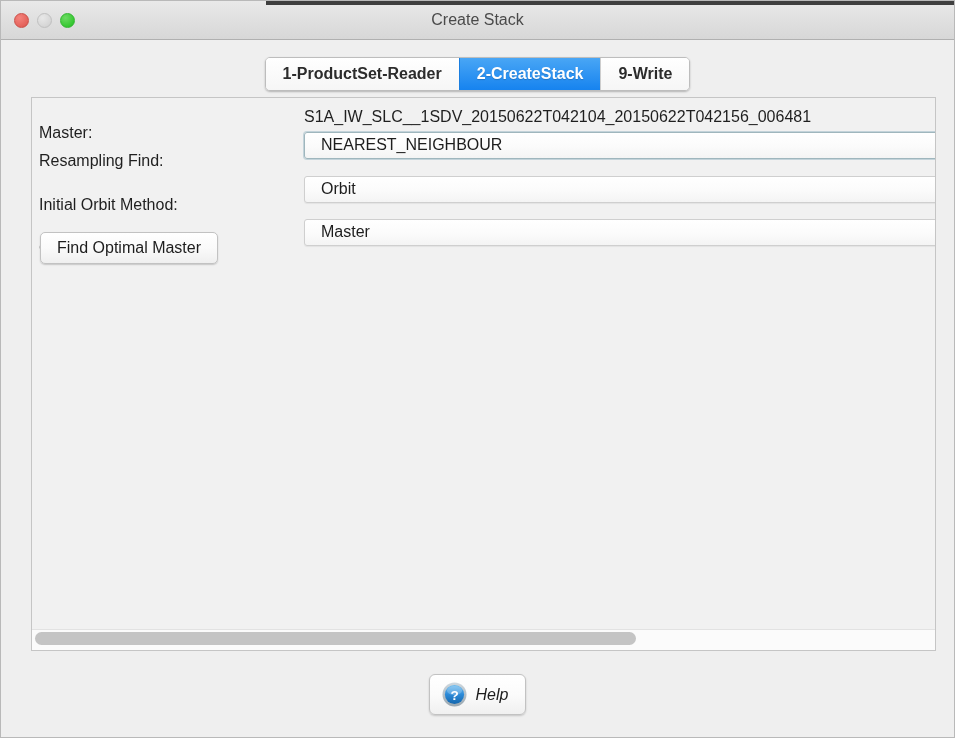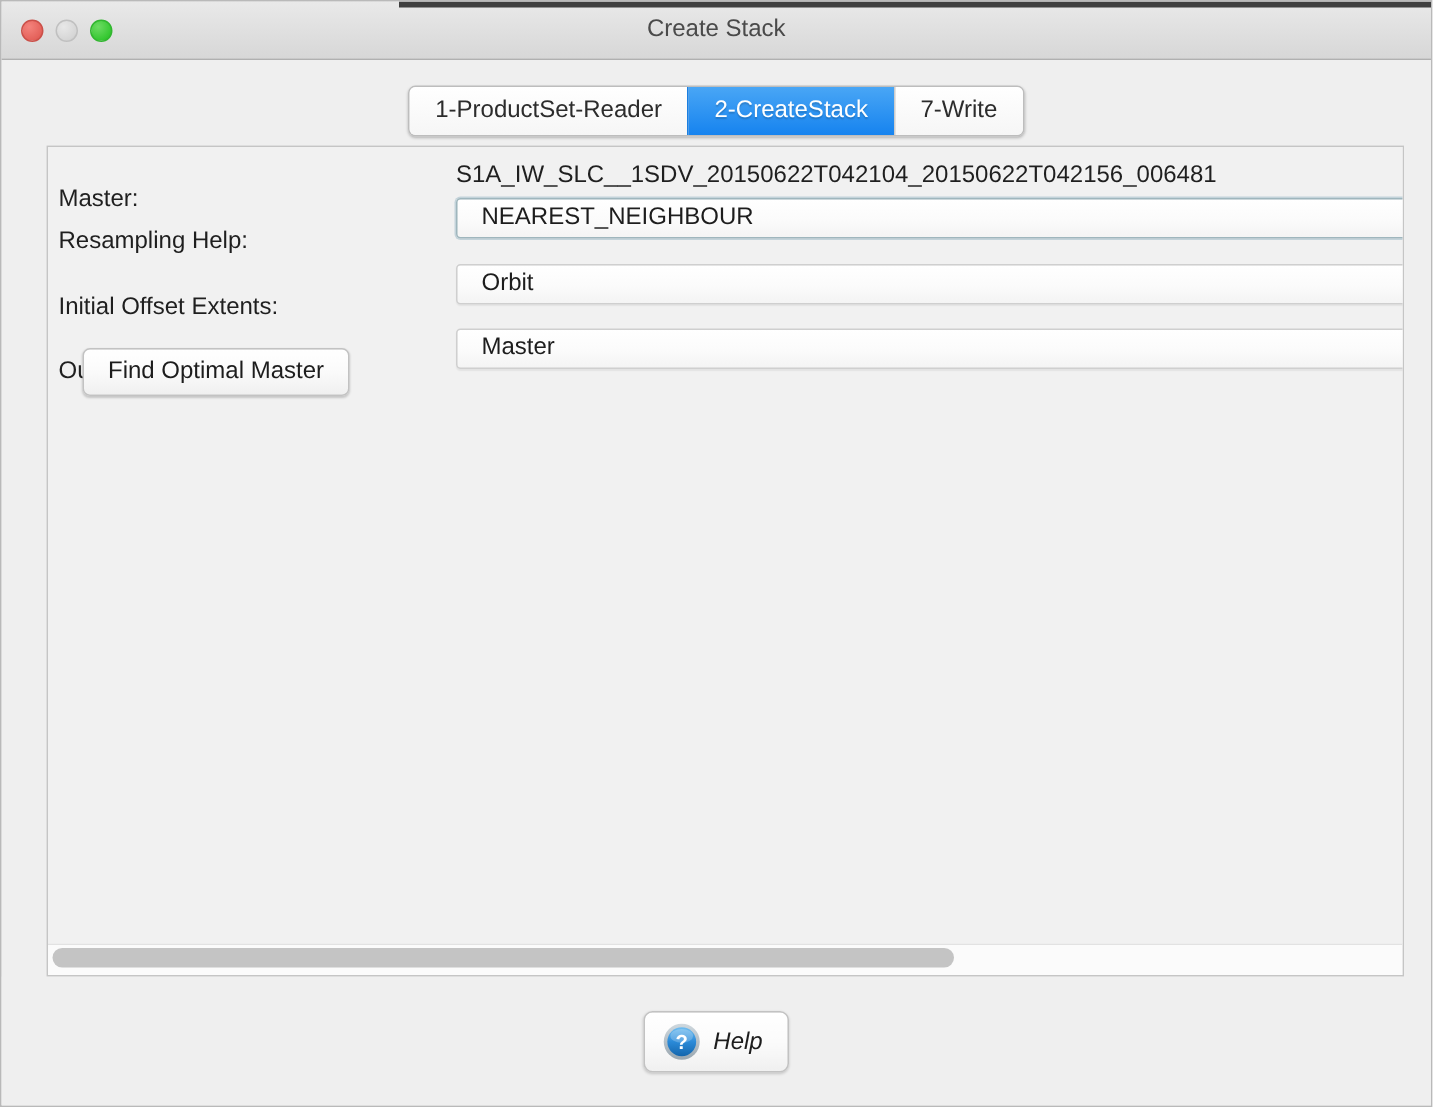--- a/index.html
+++ b/index.html
@@ -93,20 +93,21 @@
   }
 
   
   .tabstrip {
     flex: 0 0 auto;
     display: flex;
     justify-content: center;
     align-items: flex-end;
     padding-top: 17px;
     padding-bottom: 0;
+    font-weight: bold;
   }
   .tabs {
     display: flex;
     border-radius: 5px;
     overflow: hidden;
     box-shadow: 0 1px 2px rgba(0,0,0,0.25);
     border: 1px solid #bdbdbd;
   }
   .tab {
     padding: 6px 17px 7px;
@@ -218,21 +219,21 @@
   }
   .combo-text {
     flex: 1 1 auto;
     overflow: hidden;
     white-space: nowrap;
   }
 
   .btn-row {
     position: absolute;
     top: 134px;
-    left: 23px;
+    left: 8px;
   }
   .push-button {
     font-family: "Liberation Sans", sans-serif;
     font-size: 16px;
     color: #1d1d1d;
     background: linear-gradient(to bottom, #ffffff 0%, #fafafa 50%, #efefef 100%);
     border: 1px solid #c2c2c2;
     border-radius: 5px;
     padding: 5px 16px 6px;
     box-shadow: 0 1px 1.5px rgba(0,0,0,0.18);
@@ -313,44 +314,44 @@
     </div>
     <div class="window-title">Create Stack</div>
   </div>
 
   <div class="content">
 
     <div class="tabstrip">
       <div class="tabs">
         <div class="tab">1-ProductSet-Reader</div>
         <div class="tab active">2-CreateStack</div>
-        <div class="tab">7-Write</div>
+        <div class="tab">9-Write</div>
       </div>
     </div>
 
     <div class="panel-wrap">
       <div class="panel">
 
         <div class="panel-inner">
           <div class="form">
 
             <div class="row master-row" style="top:5px;">
               <div class="row-label">Master:</div>
               <div class="row-value">S1A_IW_SLC__1SDV_20150622T042104_20150622T042156_006481</div>
             </div>
 
             <div class="row" style="top:32px;">
-              <div class="row-label">Resampling Help:</div>
+              <div class="row-label">Resampling Find:</div>
               <div class="combo focused">
                 <span class="combo-text">NEAREST_NEIGHBOUR</span>
               </div>
             </div>
 
             <div class="row" style="top:76px;">
-              <div class="row-label">Initial Offset Extents:</div>
+              <div class="row-label">Initial Orbit Method:</div>
               <div class="combo">
                 <span class="combo-text">Orbit</span>
               </div>
             </div>
 
             <div class="row" style="top:119px;">
               <div class="row-label">Output Extents:</div>
               <div class="combo">
                 <span class="combo-text">Master</span>
               </div>

